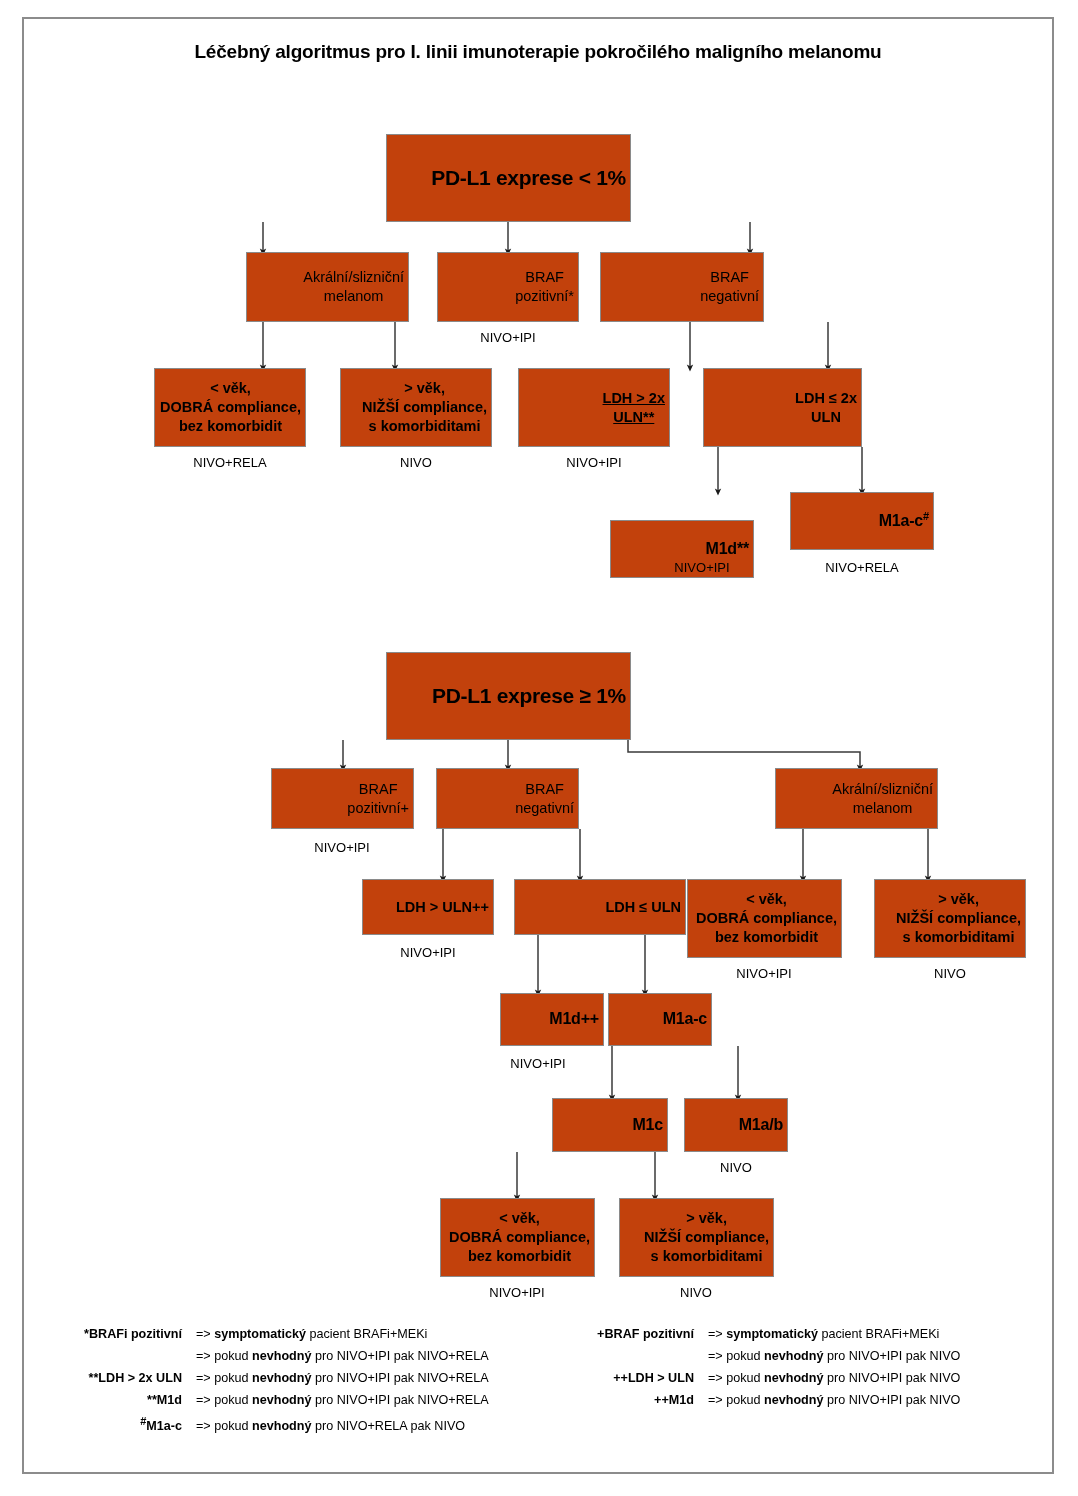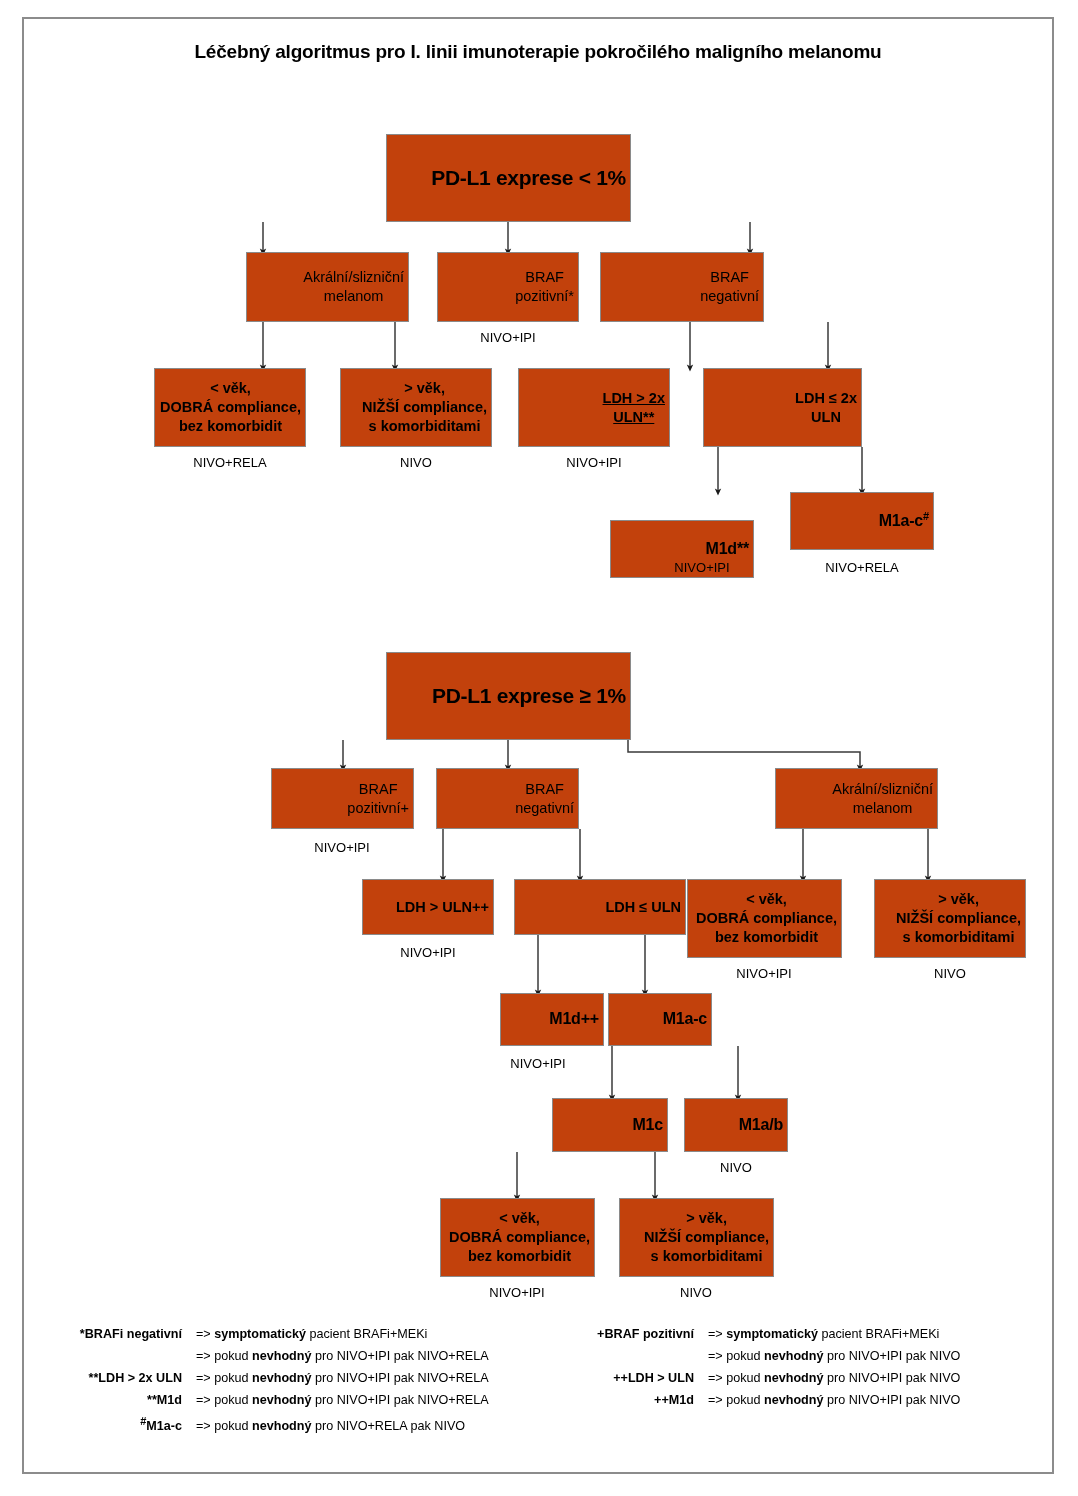--- a/index.html
+++ b/index.html
@@ -262,21 +262,21 @@
 <div class="caption" style="left:438px; top:1285px; width:158px;">NIVO+IPI</div>
 
 <div class="node node-bold" style="left:619px; top:1198px; width:155px; height:79px;">
   <span class="txt">&gt; věk,<br>NIŽŠÍ compliance,<br>s komorbiditami</span>
 </div>
 <div class="caption" style="left:617px; top:1285px; width:158px;">NIVO</div>
 
 <div id="legend">
   <div class="legend-col left" id="legend-left">
       <div class="lrow">
-        <div class="lkey">*BRAFi negativní</div>
+        <div class="lkey">*BRAFi pozitivní</div>
         <div class="lval">=&gt; <b>symptomatický</b> pacient BRAFi+MEKi</div>
       </div>
       <div class="lrow">
         <div class="lkey"></div>
         <div class="lval">=&gt; pokud <b>nevhodný</b> pro NIVO+IPI pak NIVO+RELA</div>
       </div>
       <div class="lrow">
         <div class="lkey">**LDH &gt; 2x ULN</div>
         <div class="lval">=&gt; pokud <b>nevhodný</b> pro NIVO+IPI pak NIVO+RELA</div>
       </div>

